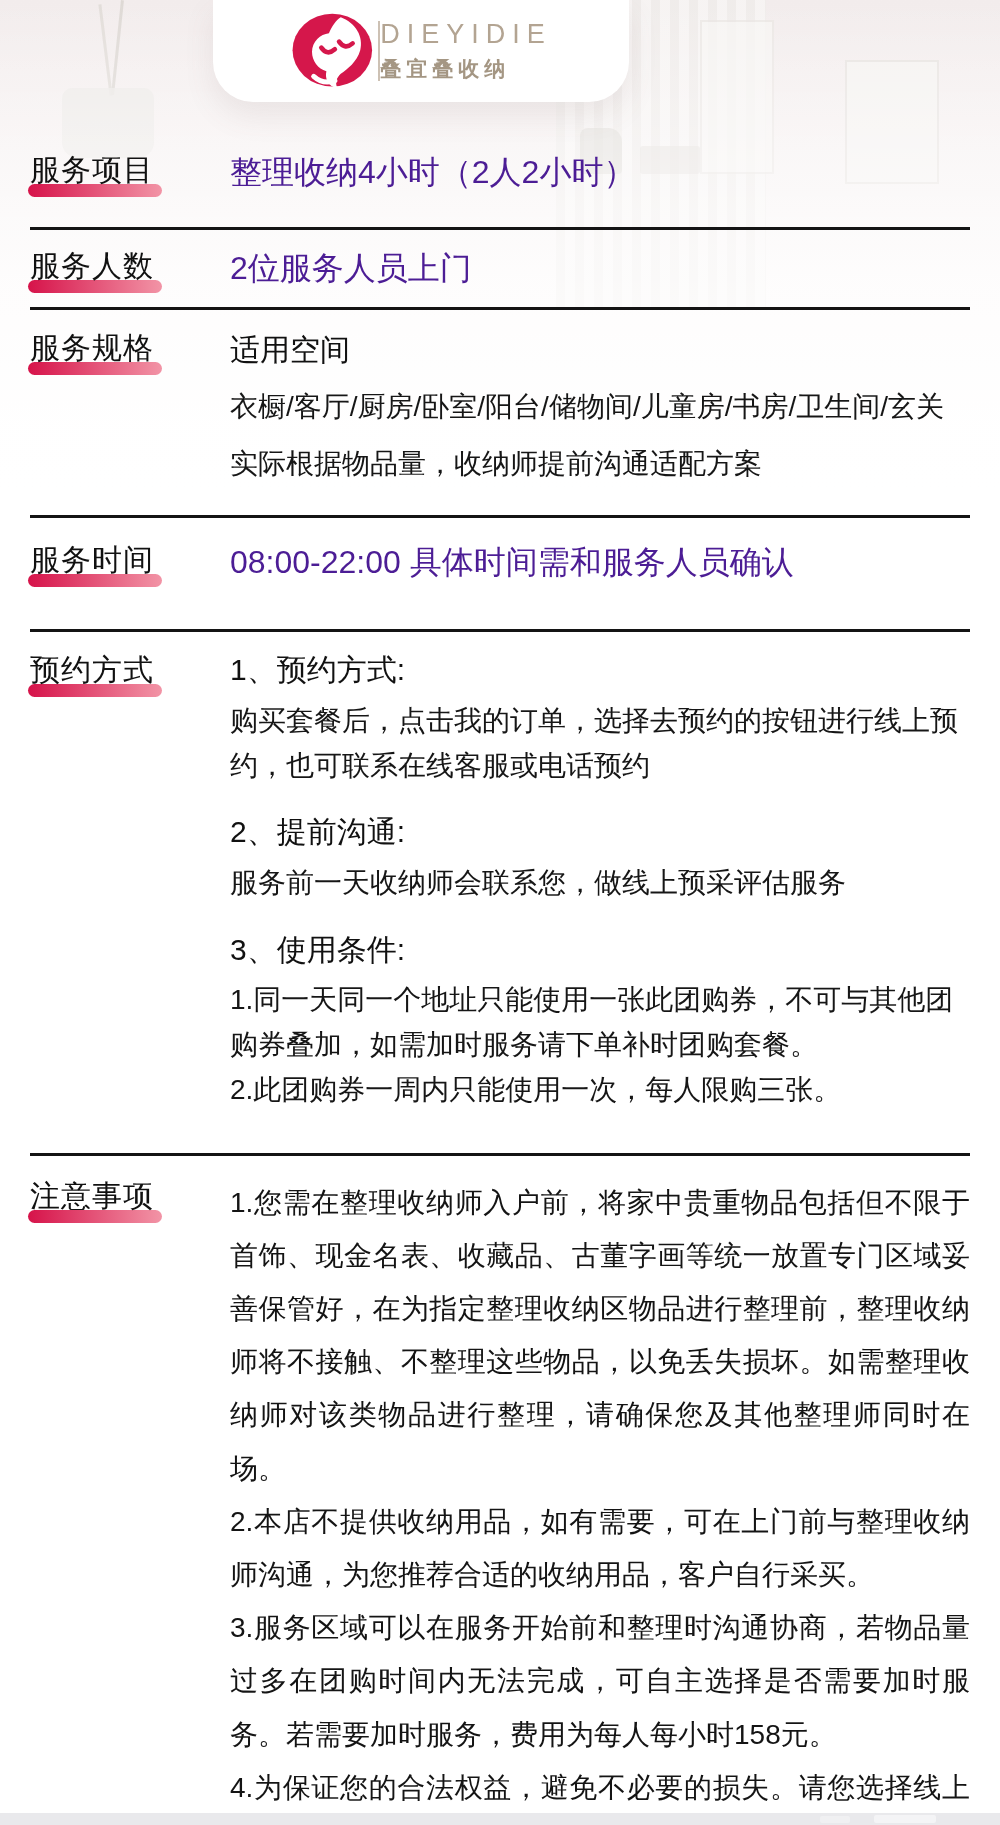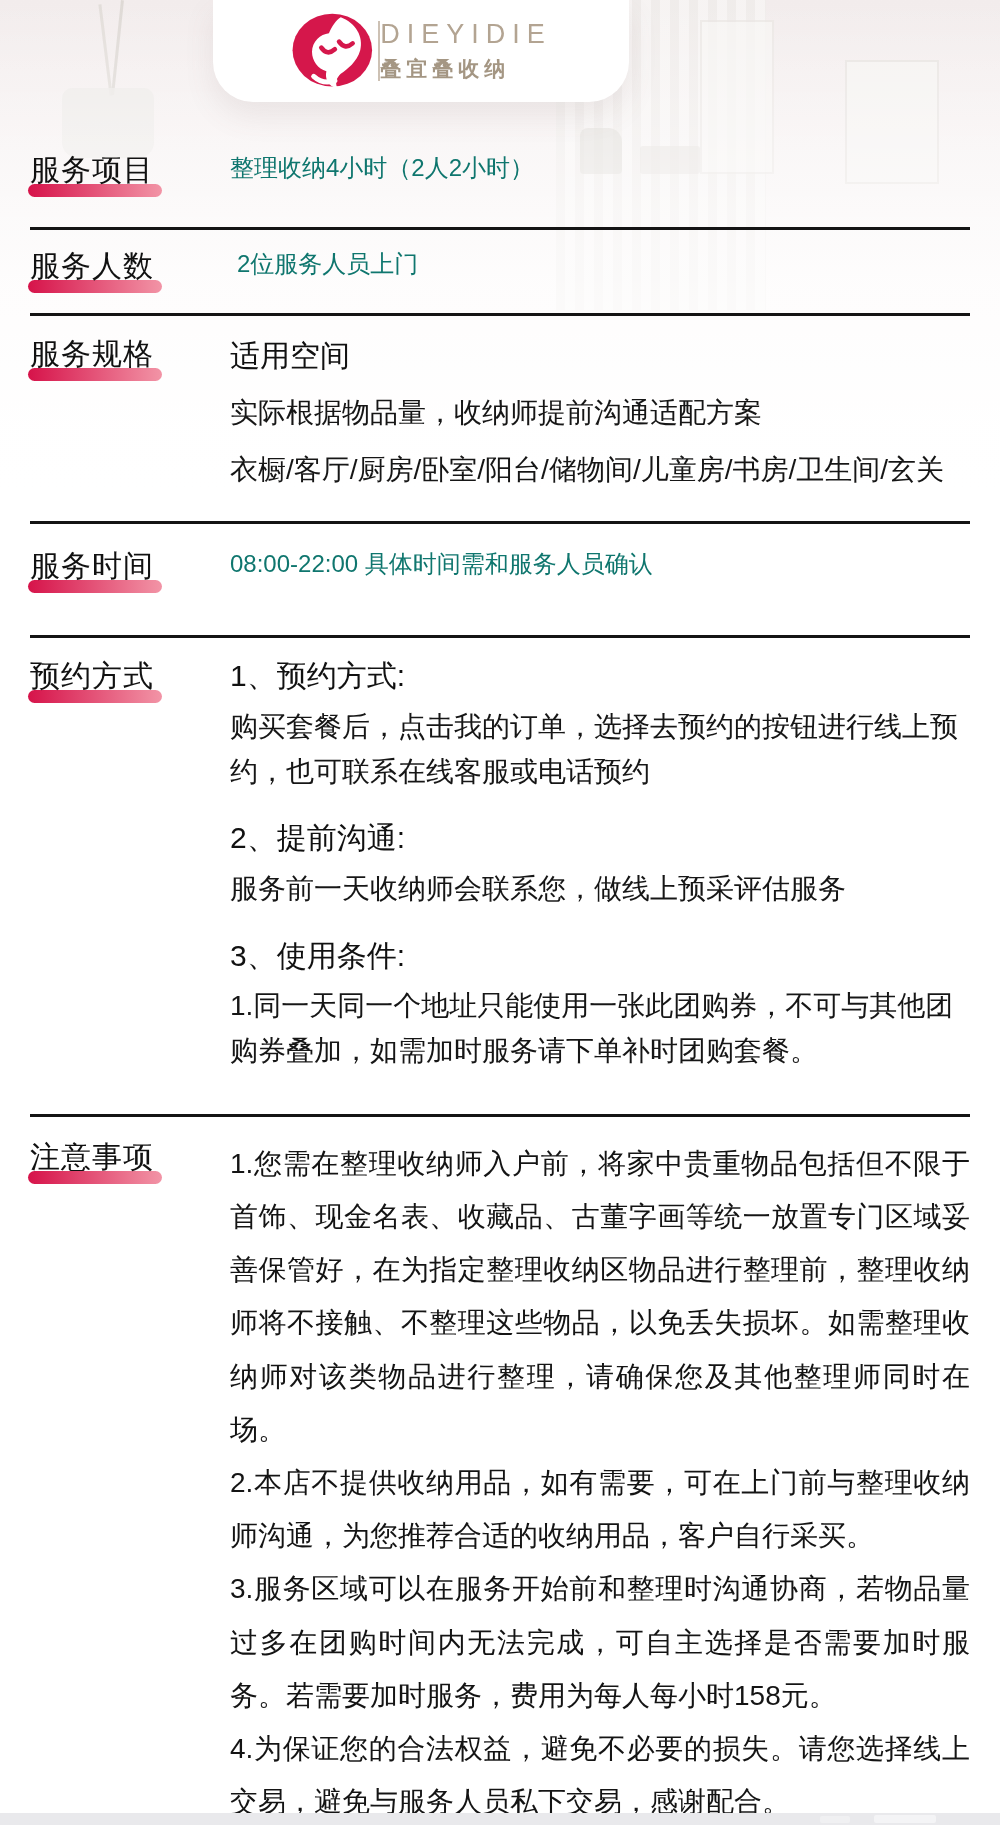--- a/index.html
+++ b/index.html
@@ -47,37 +47,37 @@
   .main{position:relative;z-index:3;padding-top:150px;}
   .row{display:flex;padding:0 30px;align-items:flex-start;}
   .label-col{flex:0 0 200px;width:200px;}
   .content-col{flex:1;min-width:0;}
   .sec-label{display:inline-block;position:relative;}
   .sec-label .txt{font-size:30px;color:#111;letter-spacing:1px;line-height:1.3;display:block;}
   .sec-label .bar{
     height:13px;border-radius:7px;margin-top:-5px;width:calc(100% + 10px);margin-left:-2px;
     background:linear-gradient(90deg,var(--accent-l,#d6134a),var(--accent-r,#f294a6));
   }
-  .big-value{font-size:24px;line-height:1.3;color:#0f766e;padding-top:2px;}
+  .big-value{font-size:32px;line-height:1.3;color:#4c1d95;padding-top:2px;}
   .divider{border:0;height:3px;background:#141414;margin:0 30px;}
   .spec-heading{font-size:30px;line-height:1.3;color:#111;padding-top:2px;}
   .spec-line{font-size:28px;line-height:1.4;color:#161616;margin-top:18px;}
   .sub-heading{font-size:30px;color:#111;line-height:1.35;}
   .sub-heading + .sub-body{margin-top:8px;}
   .sub-body{font-size:28px;line-height:1.6;color:#161616;}
   .sub-gap{margin-top:24px;}
   .notes-par{font-size:28px;line-height:1.9;color:#141414;text-align:justify;margin:0;}
   .bottom-strip{
     position:absolute;left:0;bottom:0;width:1000px;height:12px;background:#e9e9ec;z-index:4;
   }
   .bottom-strip .chip1{position:absolute;right:64px;top:2px;width:62px;height:8px;background:#f4f4f6;border-radius:2px;}
   .bottom-strip .chip2{position:absolute;right:150px;top:3px;width:30px;height:7px;background:#f0f0f2;border-radius:2px;}
   
   .r1{margin-bottom:30px;}
-  .r2{margin-top:16px;margin-bottom:20px;gap:7px;}
+  .r2{margin-top:16px;margin-bottom:14px;}
   .r3{margin-top:18px;margin-bottom:32px;}
   .r4{margin-top:22px;margin-bottom:42px;}
   .r5{margin-top:18px;margin-bottom:40px;}
   .r6{margin-top:20px;}
 </style>
 </head>
 <body>
 
 <div class="page">
 
@@ -138,22 +138,22 @@
 
     <section class="row r3">
       <div class="label-col">
         <div class="sec-label">
           <span class="txt">服务规格</span>
           <div class="bar" style="background: linear-gradient(90deg, rgb(214, 19, 74), rgb(242, 148, 166));"></div>
         </div>
       </div>
       <div class="content-col">
         <div class="spec-heading">适用空间</div>
+        <div class="spec-line">衣橱/客厅/厨房/卧室/阳台/储物间/儿童房/书房/卫生间/玄关</div>
         <div class="spec-line">实际根据物品量，收纳师提前沟通适配方案</div>
-        <div class="spec-line">衣橱/客厅/厨房/卧室/阳台/储物间/儿童房/书房/卫生间/玄关</div>
       </div>
     </section>
     <hr class="divider">
 
     <section class="row r4">
       <div class="label-col">
         <div class="sec-label">
           <span class="txt">服务时间</span>
           <div class="bar" style="background: linear-gradient(90deg, rgb(214, 19, 74), rgb(242, 148, 166));"></div>
         </div>
@@ -173,20 +173,21 @@
       </div>
       <div class="content-col">
         <div class="sub-heading">1、预约方式:</div>
         <div class="sub-body">购买套餐后，点击我的订单，选择去预约的按钮进行线上预约，也可联系在线客服或电话预约</div>
 
         <div class="sub-heading sub-gap">2、提前沟通:</div>
         <div class="sub-body">服务前一天收纳师会联系您，做线上预采评估服务</div>
 
         <div class="sub-heading sub-gap">3、使用条件:</div>
         <div class="sub-body">1.同一天同一个地址只能使用一张此团购券，不可与其他团购券叠加，如需加时服务请下单补时团购套餐。</div>
+        <div class="sub-body">2.此团购券一周内只能使用一次，每人限购三张。</div>
       </div>
     </section>
     <hr class="divider">
 
     <section class="row r6">
       <div class="label-col">
         <div class="sec-label">
           <span class="txt">注意事项</span>
           <div class="bar" style="background: linear-gradient(90deg, rgb(214, 19, 74), rgb(242, 148, 166));"></div>
         </div>

